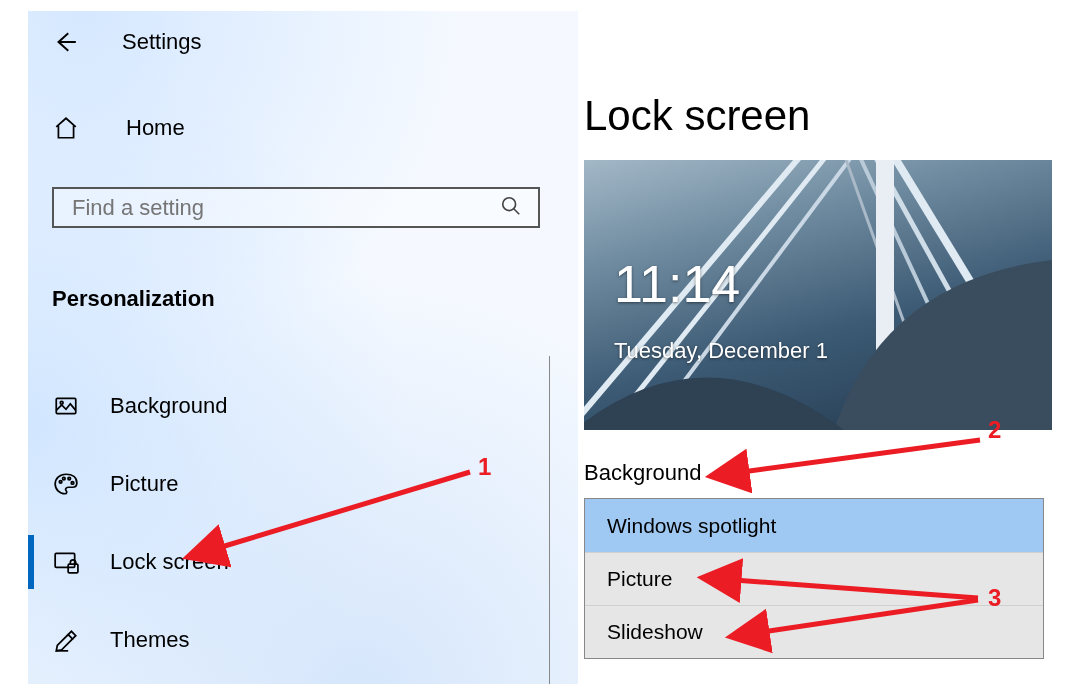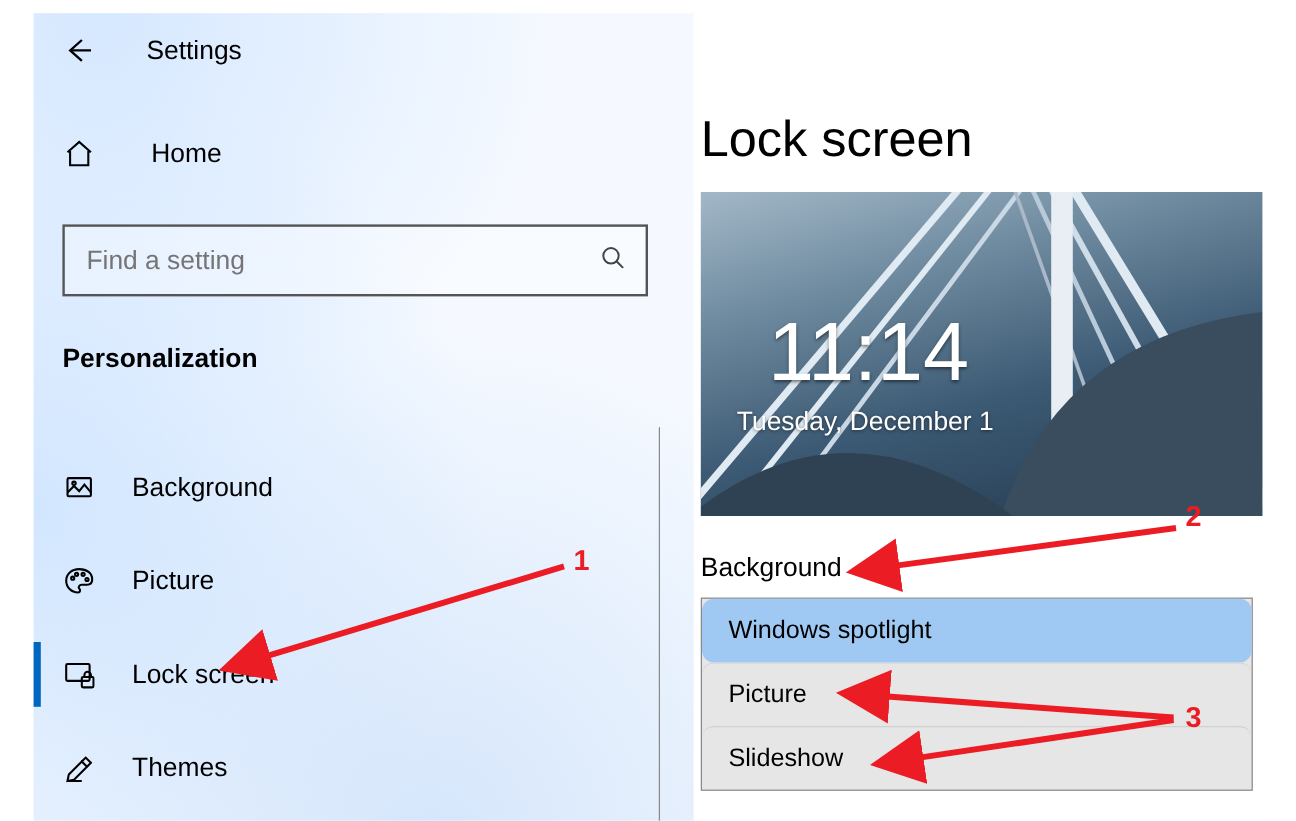--- a/index.html
+++ b/index.html
@@ -39,21 +39,21 @@
     position:absolute; left:24px; top:104px;
     display:flex; align-items:center; gap:46px;
     cursor:pointer;
     font-size:22px;
   }
   .home-row .ico { width:28px; display:flex; justify-content:center; }
   .home-row .ico svg { width:26px; height:26px; stroke:#000; fill:none; stroke-width:1.6; }
 
   .search-box {
     position:absolute; left:24px; top:176px;
-    width:488px; height:60px;
+    width:488px; height:41px;
     border:2px solid #555;
     display:flex; align-items:center;
     padding:0 16px;
     background:rgba(255,255,255,0.35);
   }
   .search-box input {
     flex:1; border:none; outline:none; background:transparent;
     font-size:22px; color:#555;
   }
   .search-box .search-ico svg { width:22px; height:22px; stroke:#444; fill:none; stroke-width:1.8; }
@@ -99,23 +99,22 @@
   .preview {
     position:absolute; left:0; top:160px;
     width:468px; height:270px;
     background:
       linear-gradient(165deg,#a3b8c7 0%,#6f8ba0 28%,#3c5a74 60%,#22384d 100%);
     overflow:hidden;
   }
   .preview svg.bridge { position:absolute; inset:0; width:100%; height:100%; }
   .preview .time {
     position:absolute; left:30px; top:94px;
-    font-size:69px; font-weight:300; color:#fff;
+    font-size:52px; font-weight:300; color:#fff;
     text-shadow:0 1px 3px rgba(0,0,0,0.5);
-    margin-left:26px;
   }
   .preview .date {
     position:absolute; left:30px; top:178px;
     font-size:22px; font-weight:400; color:#fff;
     text-shadow:0 1px 3px rgba(0,0,0,0.5);
   }
 
   .field-label {
     position:absolute; left:0; top:460px;
     font-size:22px;
@@ -127,21 +126,20 @@
     border:1px solid #888;
     background:#e6e6e6;
   }
   .dd-item {
     height:53px;
     display:flex; align-items:center;
     padding:0 22px;
     font-size:21px;
     border-top:1px solid #d0d0d0;
     cursor:pointer;
-    border-radius:10px;
   }
   .dd-item:first-child { border-top:none; }
   .dd-item.selected { background:#9fc9f3; }
 
   
   .annot { position:absolute; pointer-events:none; }
   .annot text { fill:#ec1c24; font-size:24px; font-weight:600; font-family:Arial,sans-serif; }
 </style>
 </head>
 <body>

